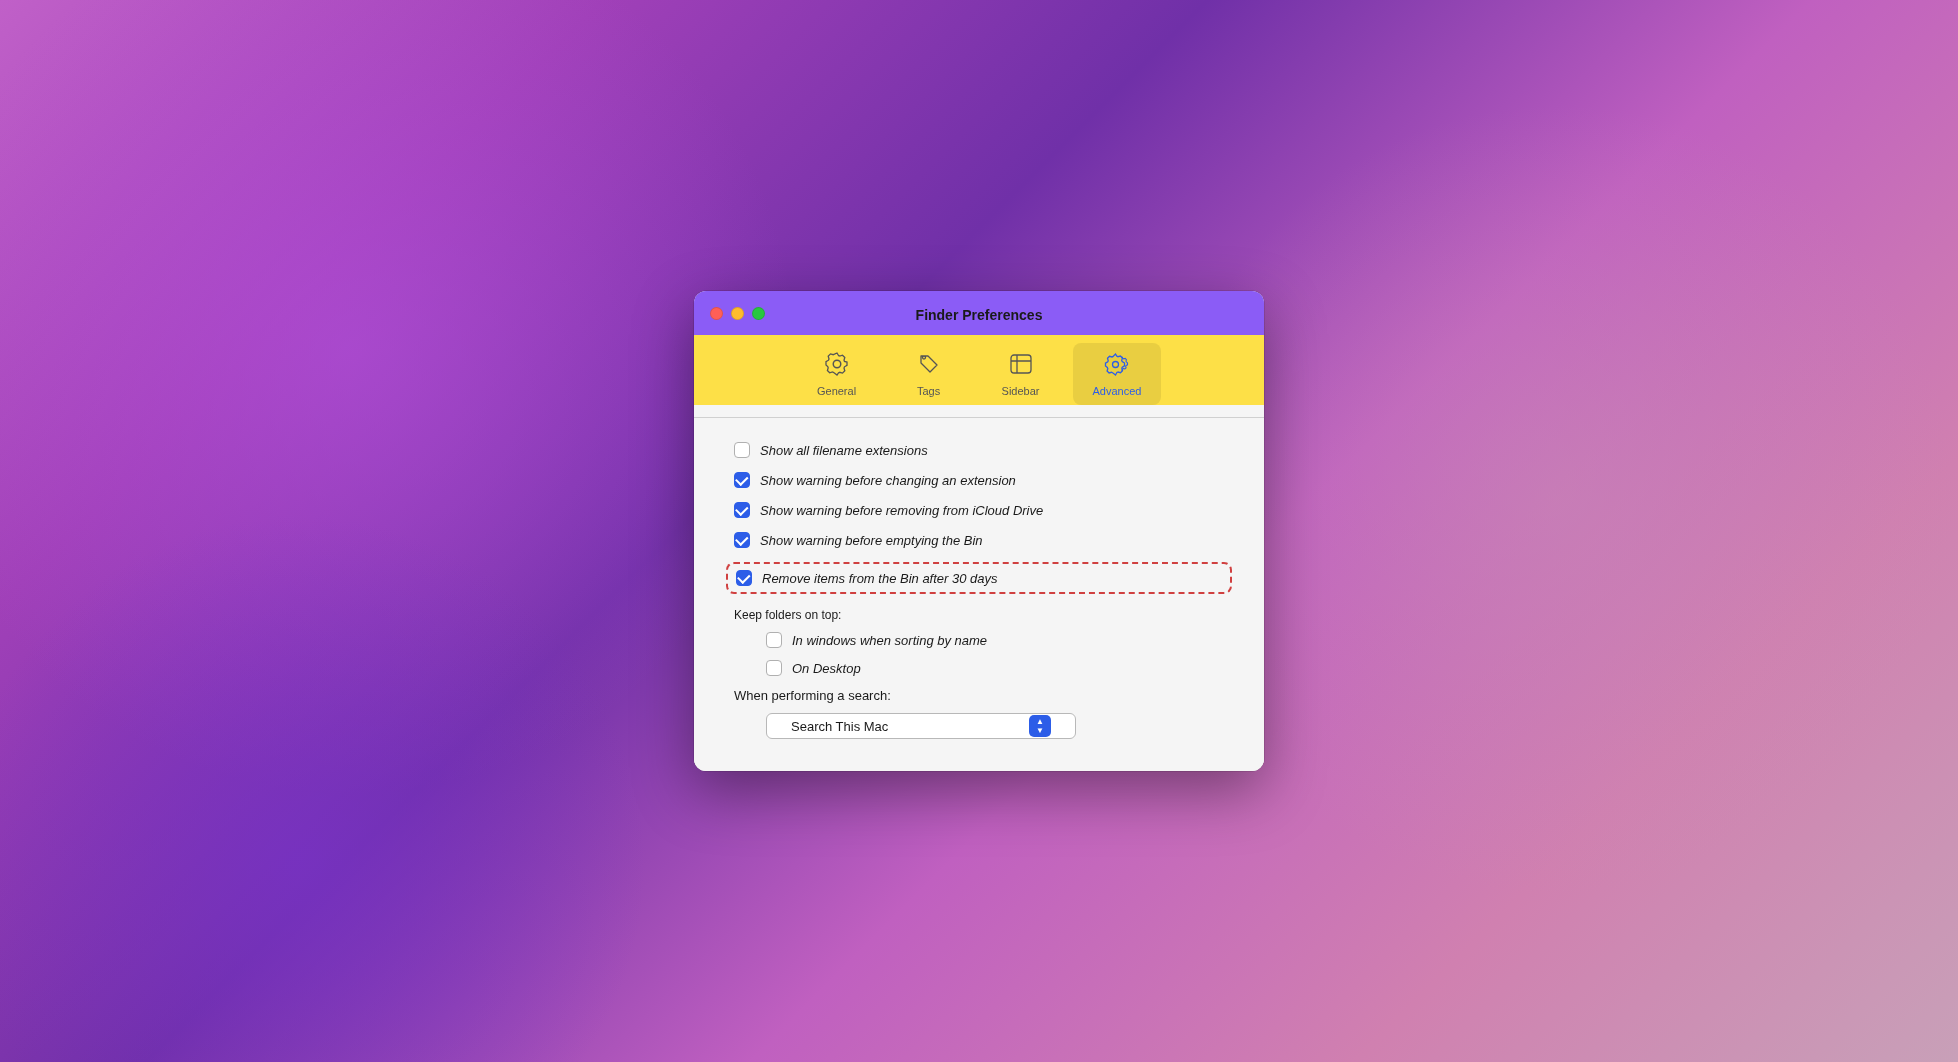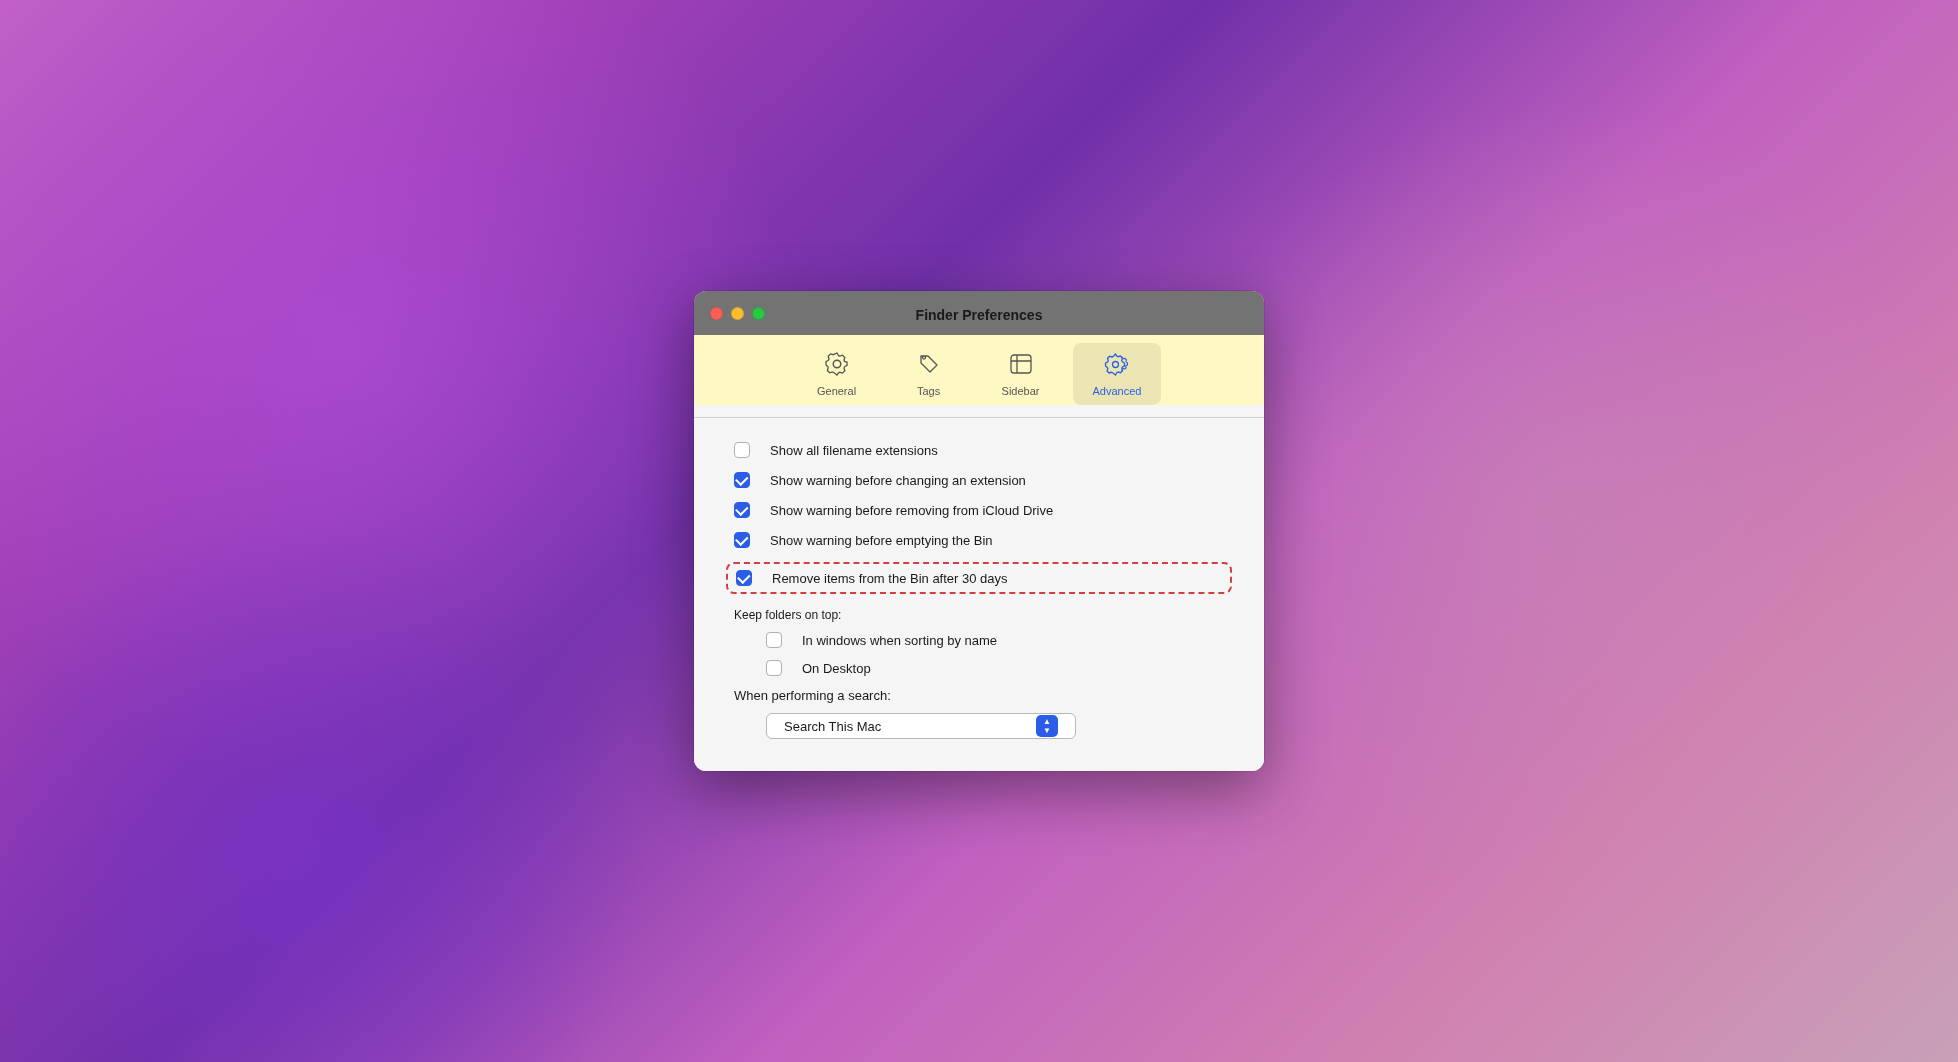--- a/index.html
+++ b/index.html
@@ -54,21 +54,21 @@
       width: 570px;
       background: #f5f5f5;
       border-radius: 12px;
       box-shadow: 0 20px 60px rgba(0,0,0,0.4), 0 0 0 0.5px rgba(0,0,0,0.2);
       position: relative;
       z-index: 10;
       overflow: hidden;
     }
 
     .title-bar {
-      background: #737373;
+      background: #8b5cf6;
       padding: 16px 16px 0 16px;
       display: flex;
       align-items: flex-start;
       position: relative;
     }
 
     .traffic-lights {
       display: flex;
       gap: 8px;
       position: absolute;
@@ -105,21 +105,21 @@
       font-weight: 600;
       color: #1a1a1a;
       padding-bottom: 12px;
     }
 
     .toolbar {
       display: flex;
       justify-content: center;
       gap: 12px;
       padding: 8px 16px 0;
-      background: #fef9c3;
+      background: #fde047;
     }
 
     .toolbar-item {
       display: flex;
       flex-direction: column;
       align-items: center;
       padding: 8px 20px;
       border-radius: 8px;
       cursor: pointer;
       gap: 4px;
@@ -156,22 +156,23 @@
     }
 
     .content {
       padding: 24px 40px 32px 40px;
       background: #f5f5f5;
     }
 
     .checkbox-row {
       display: flex;
       align-items: center;
-      gap: 20px;
+      gap: 10px;
       margin-bottom: 14px;
+      font-style: italic;
     }
 
     .checkbox-row.highlighted {
       border: 2px dashed #d04040;
       border-radius: 8px;
       padding: 6px 8px;
       margin-left: -8px;
       margin-right: -8px;
       margin-bottom: 14px;
       text-align: right;
@@ -239,21 +240,21 @@
       width: 310px;
       margin-left: 32px;
     }
 
     .select-display {
       width: 100%;
       height: 26px;
       background: white;
       border: 1px solid #b8b8b8;
       border-radius: 6px;
-      padding: 0 17px;
+      padding: 0 24px;
       font-size: 13px;
       color: #1a1a1a;
       display: flex;
       align-items: center;
       justify-content: space-between;
       cursor: pointer;
     }
 
     .select-arrows {
       width: 22px;

